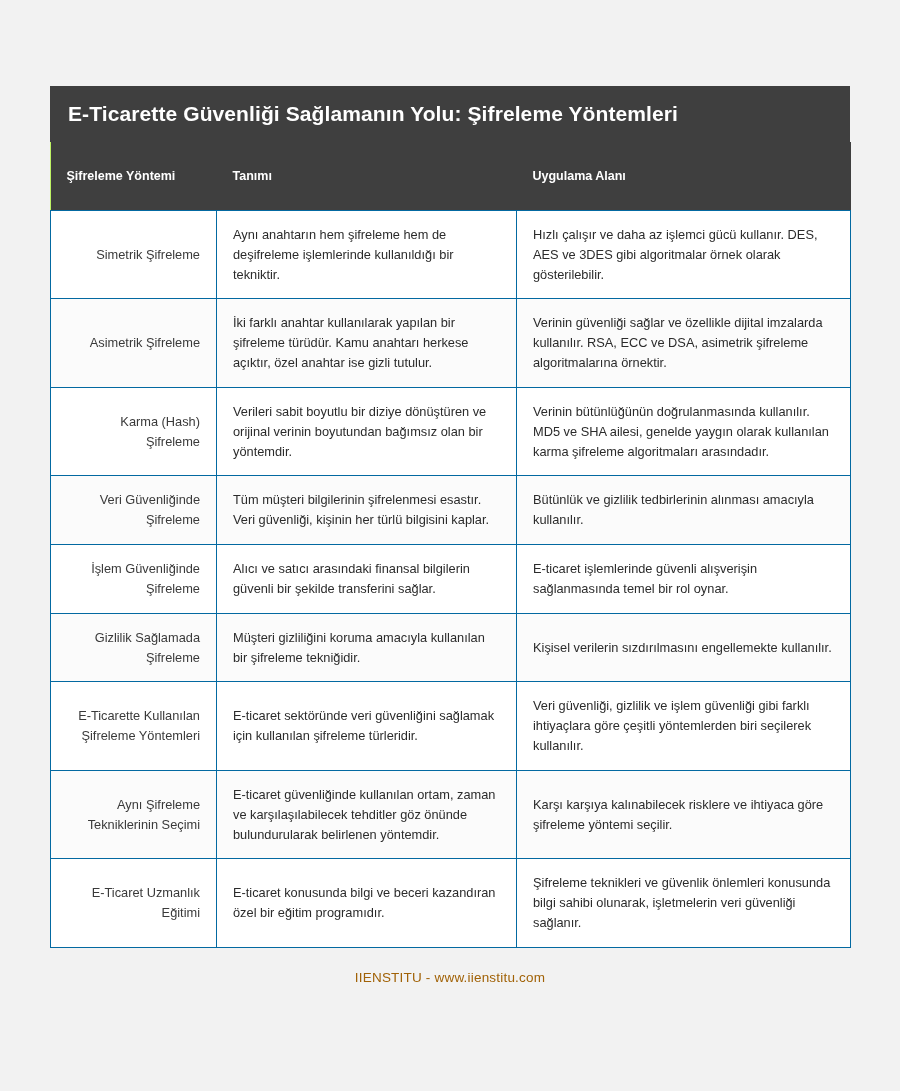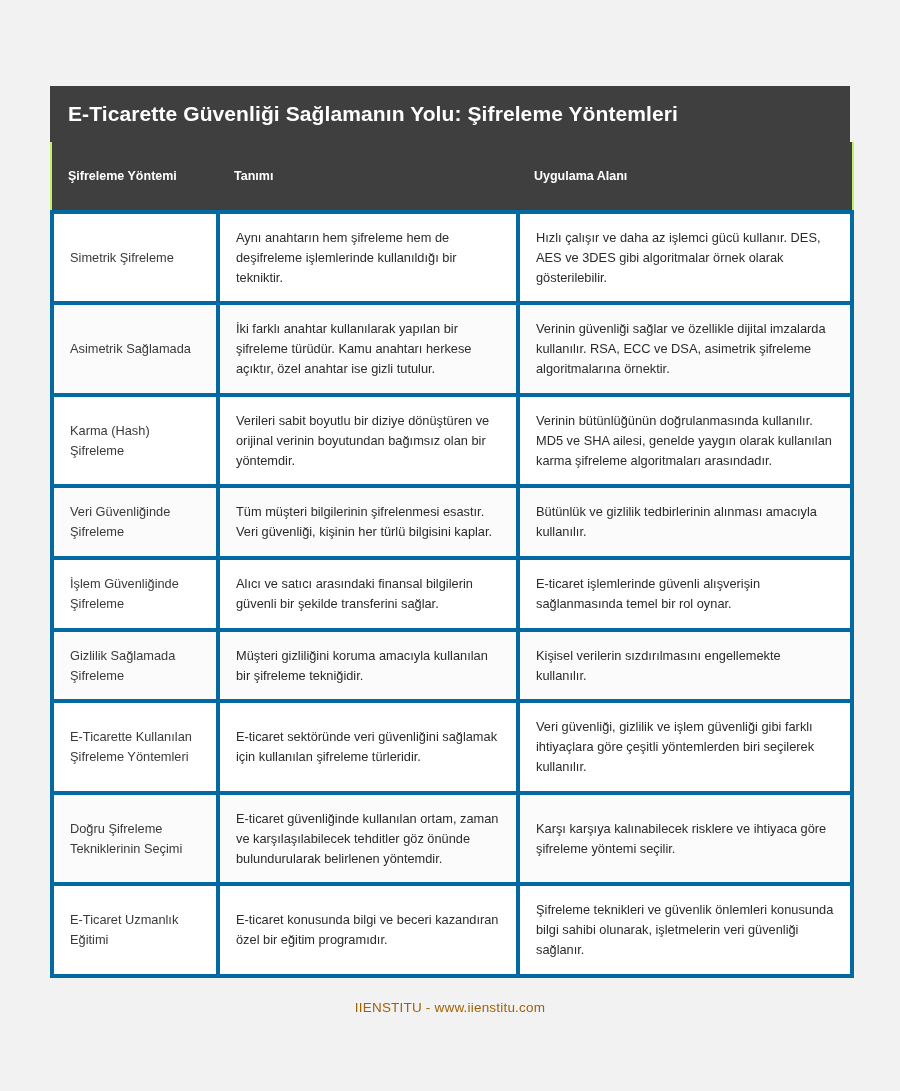--- a/index.html
+++ b/index.html
@@ -51,35 +51,36 @@
     text-align: left;
     vertical-align: middle;
     font-size: 12.5px;
     font-weight: bold;
     padding: 14px 16px;
     height: 40px;
     line-height: 1.35;
     border: none;
   }
   table.matrix tbody td {
-    border: 4px solid #0369a1;
+    border: 1px solid #0369a1;
     padding: 14px 16px;
     vertical-align: middle;
     font-size: 12.8px;
     line-height: 1.55;
     color: #2b2b2b;
   }
   table.matrix tbody tr:nth-child(odd) td {
     background: #ffffff;
   }
   table.matrix tbody tr:nth-child(even) td {
     background: #fbfbfb;
   }
   table.matrix tbody td.col-method {
     color: #3a3a3a;
+    text-align: right;
   }
   .footer {
     width: 800px;
     text-align: center;
     color: #a16207;
     font-size: 13.5px;
     padding-top: 22px;
     letter-spacing: 0.2px;
   }
 </style>
@@ -105,21 +106,21 @@
         <th>Uygulama Alanı</th>
       </tr>
     </thead>
     <tbody>
       <tr>
         <td class="col-method">Simetrik Şifreleme</td>
         <td>Aynı anahtarın hem şifreleme hem de deşifreleme işlemlerinde kullanıldığı bir tekniktir.</td>
         <td>Hızlı çalışır ve daha az işlemci gücü kullanır. DES, AES ve 3DES gibi algoritmalar örnek olarak gösterilebilir.</td>
       </tr>
       <tr>
-        <td class="col-method">Asimetrik Sağlamada</td>
+        <td class="col-method">Asimetrik Şifreleme</td>
         <td>İki farklı anahtar kullanılarak yapılan bir şifreleme türüdür. Kamu anahtarı herkese açıktır, özel anahtar ise gizli tutulur.</td>
         <td>Verinin güvenliği sağlar ve özellikle dijital imzalarda kullanılır. RSA, ECC ve DSA, asimetrik şifreleme algoritmalarına örnektir.</td>
       </tr>
       <tr>
         <td class="col-method">Karma (Hash) Şifreleme</td>
         <td>Verileri sabit boyutlu bir diziye dönüştüren ve orijinal verinin boyutundan bağımsız olan bir yöntemdir.</td>
         <td>Verinin bütünlüğünün doğrulanmasında kullanılır. MD5 ve SHA ailesi, genelde yaygın olarak kullanılan karma şifreleme algoritmaları arasındadır.</td>
       </tr>
       <tr>
         <td class="col-method">Veri Güvenliğinde Şifreleme</td>
@@ -135,21 +136,21 @@
         <td class="col-method">Gizlilik Sağlamada Şifreleme</td>
         <td>Müşteri gizliliğini koruma amacıyla kullanılan bir şifreleme tekniğidir.</td>
         <td>Kişisel verilerin sızdırılmasını engellemekte kullanılır.</td>
       </tr>
       <tr>
         <td class="col-method">E-Ticarette Kullanılan Şifreleme Yöntemleri</td>
         <td>E-ticaret sektöründe veri güvenliğini sağlamak için kullanılan şifreleme türleridir.</td>
         <td>Veri güvenliği, gizlilik ve işlem güvenliği gibi farklı ihtiyaçlara göre çeşitli yöntemlerden biri seçilerek kullanılır.</td>
       </tr>
       <tr>
-        <td class="col-method">Doğru Şifreleme Tekniklerinin Seçimi</td>
+        <td class="col-method">Aynı Şifreleme Tekniklerinin Seçimi</td>
         <td>E-ticaret güvenliğinde kullanılan ortam, zaman ve karşılaşılabilecek tehditler göz önünde bulundurularak belirlenen yöntemdir.</td>
         <td>Karşı karşıya kalınabilecek risklere ve ihtiyaca göre şifreleme yöntemi seçilir.</td>
       </tr>
       <tr>
         <td class="col-method">E-Ticaret Uzmanlık Eğitimi</td>
         <td>E-ticaret konusunda bilgi ve beceri kazandıran özel bir eğitim programıdır.</td>
         <td>Şifreleme teknikleri ve güvenlik önlemleri konusunda bilgi sahibi olunarak, işletmelerin veri güvenliği sağlanır.</td>
       </tr>
     </tbody>
   </table>

